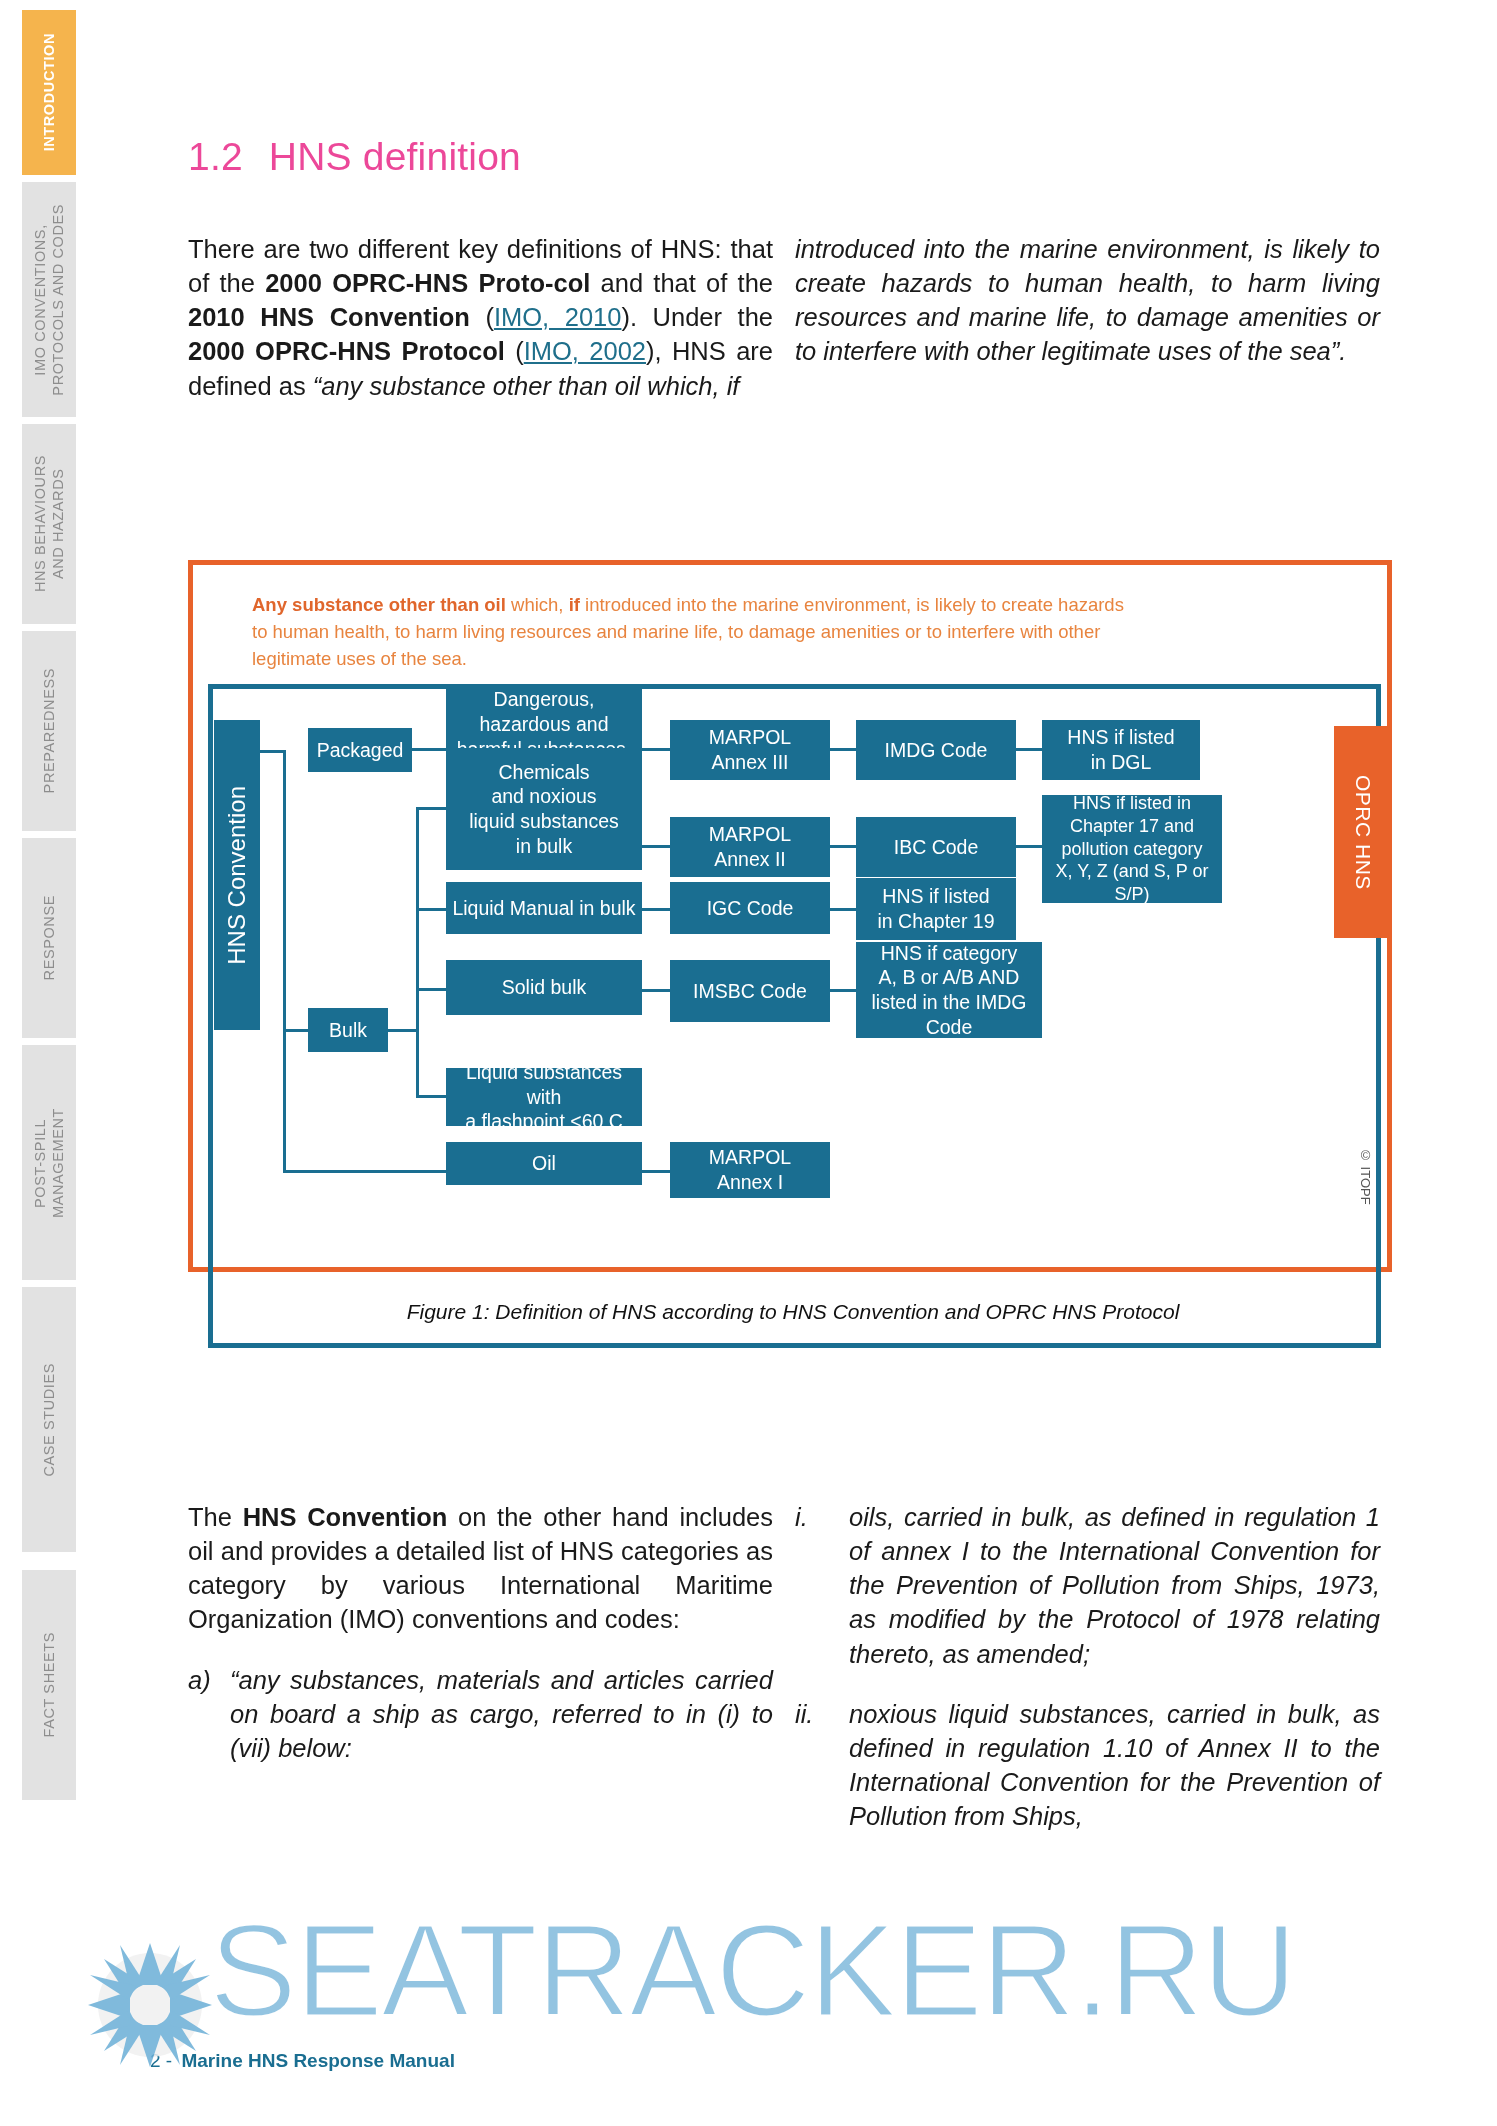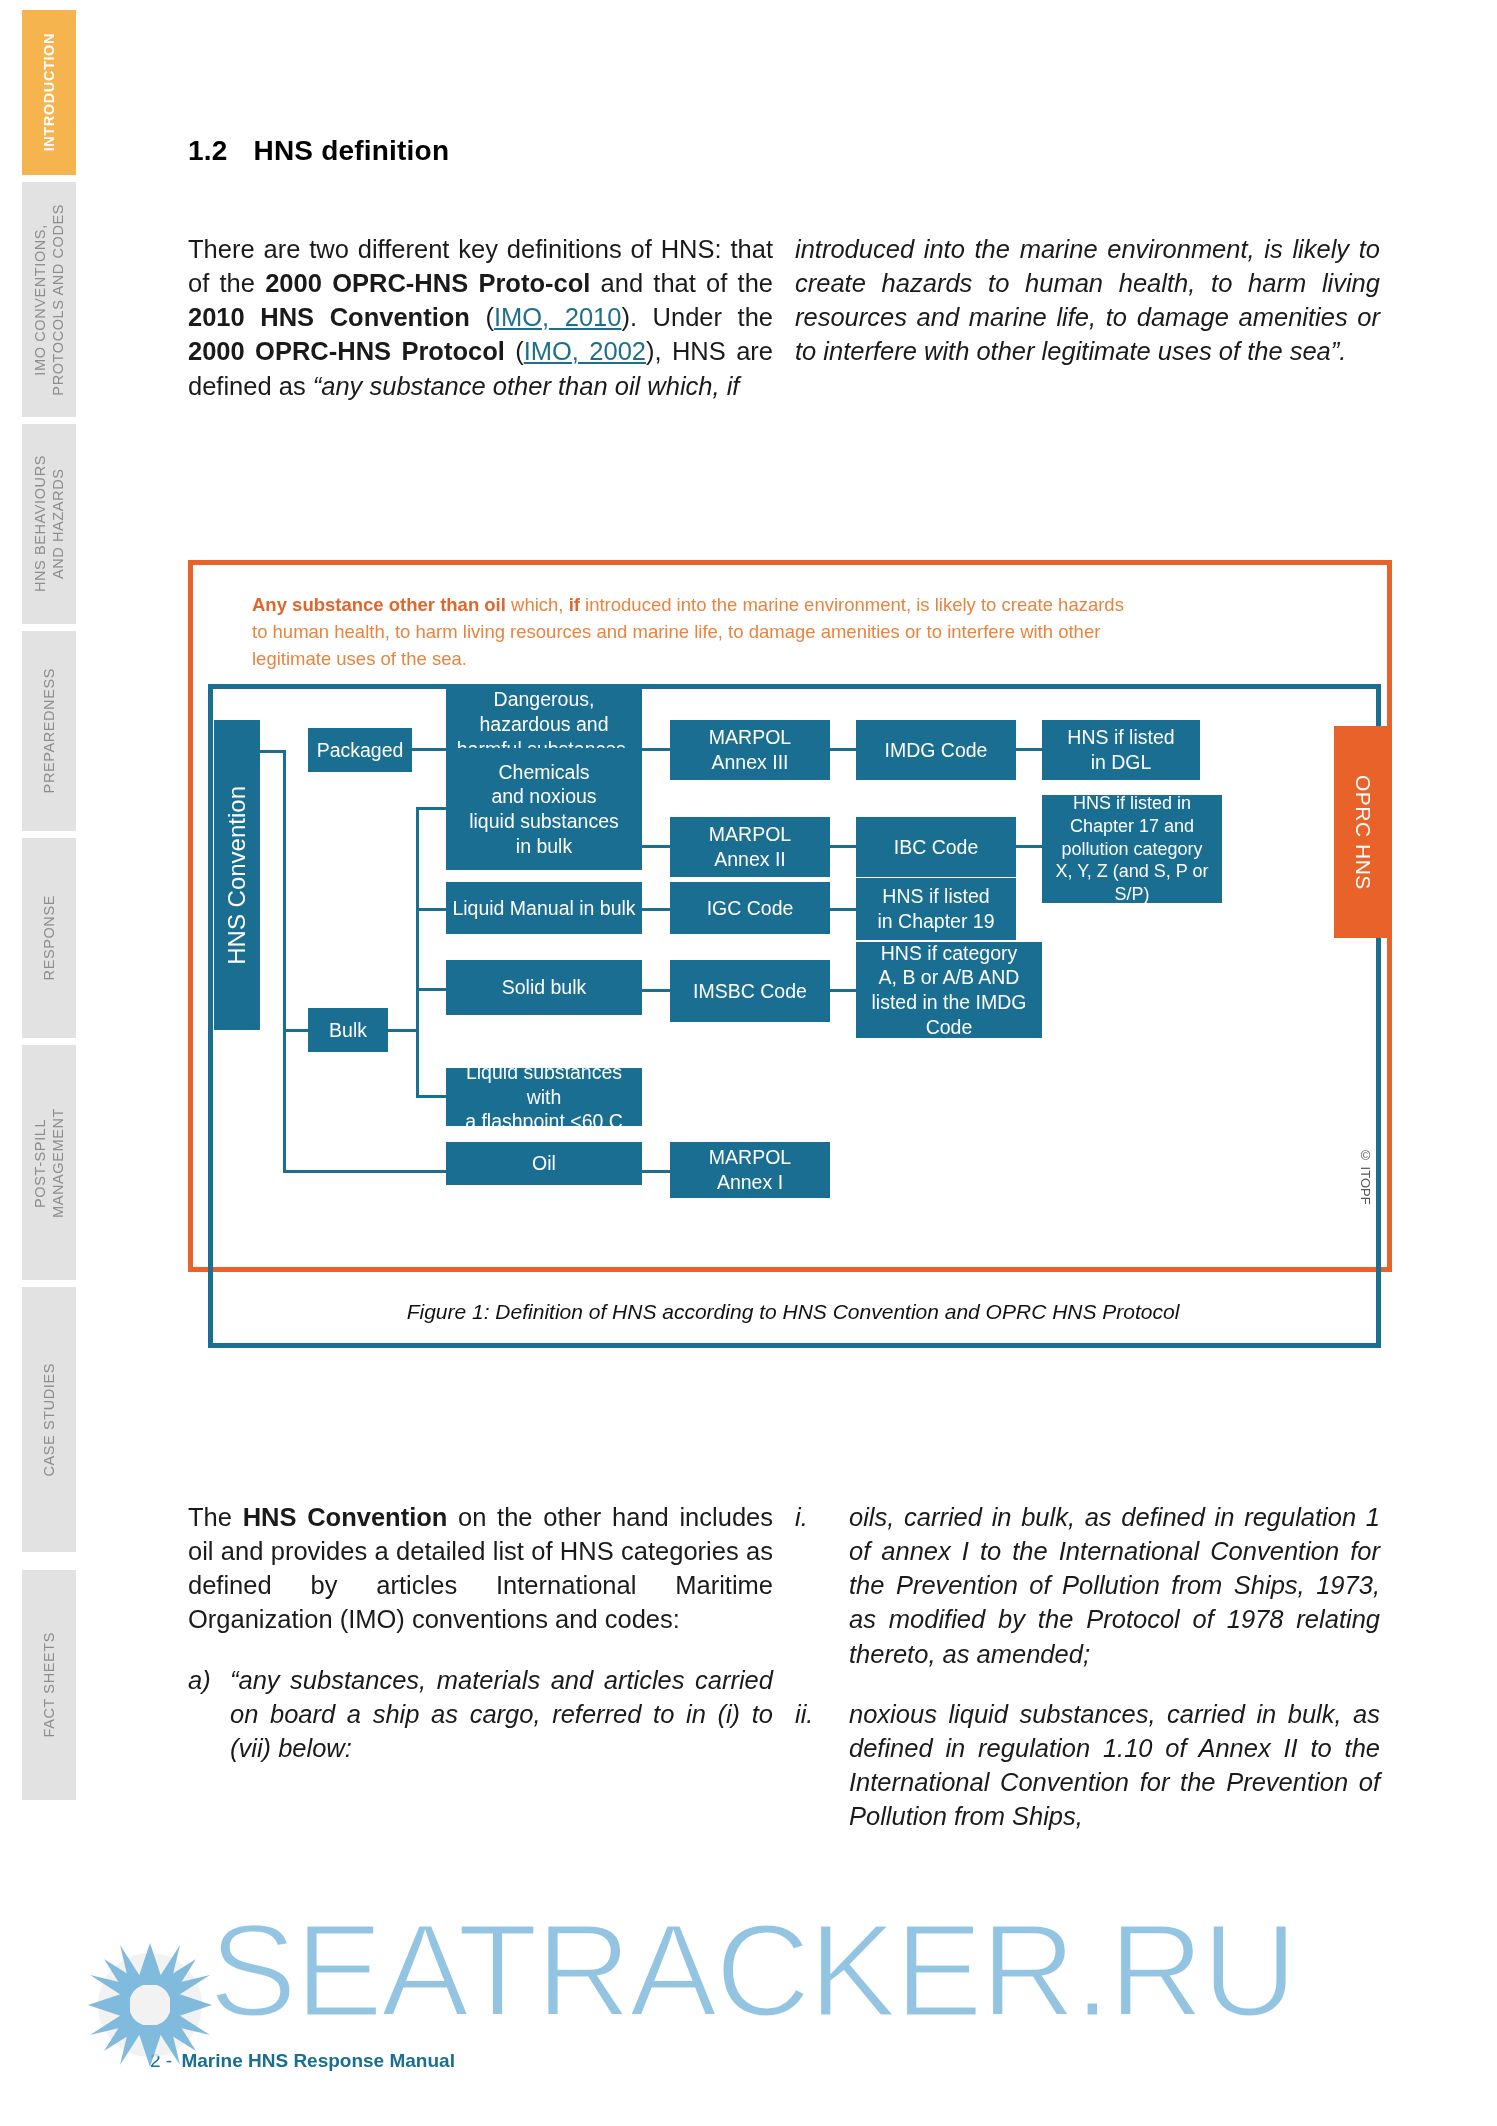--- a/index.html
+++ b/index.html
@@ -25,21 +25,21 @@
     writing-mode:vertical-rl;
     transform:rotate(180deg);
     text-align:center;
     line-height:1.25;
     white-space:pre-line;
   }
   
   #content{position:absolute;left:0;top:0;width:1497px;height:2126px;}
   #page-title{
     position:absolute;left:188px;top:135px;
-    color:#000000;font-size:28px;font-weight:bold;letter-spacing:.2px;
+    color:#ec4899;font-size:39px;font-weight:normal;letter-spacing:.2px;
   }
   #page-title .num{margin-right:26px;}
   .col{
     position:absolute;width:585px;
     font-size:25.5px;line-height:1.34;color:#1a1a1a;
     text-align:justify;
   }
   #col-left{left:188px;top:232px;}
   #col-right{left:795px;top:232px;font-style:italic;}
   .col b{font-weight:bold;margin-top:8px;}
@@ -249,21 +249,21 @@
     <div class="nbox" style="left:482px;top:582px;width:160px;height:56px;">MARPOL
 Annex I</div>
 
     <div id="fig-credit">© ITOPF</div>
 
     <div id="fig-caption">Figure 1: Definition of HNS according to HNS Convention and OPRC HNS Protocol</div>
   </div>
 
   <div class="col" id="lower-left">
     <div>
-      <span>The </span><b>HNS Convention</b><span> on the other hand includes oil and provides a detailed list of HNS categories as defined by articles International Maritime Organization (IMO) conventions and codes:</span>
+      <span>The </span><b>HNS Convention</b><span> on the other hand includes oil and provides a detailed list of HNS categories as category by various International Maritime Organization (IMO) conventions and codes:</span>
     </div>
     <div class="listitem">
       <span class="marker">a)</span>
       <span class="body">“any substances, materials and articles carried on board a ship as cargo, referred to in (i) to (vii) below:</span>
     </div>
   </div>
 
   <div class="col" id="lower-right">
     <div class="ri" style="margin-bottom:26px;">
       <span class="marker">i.</span>

